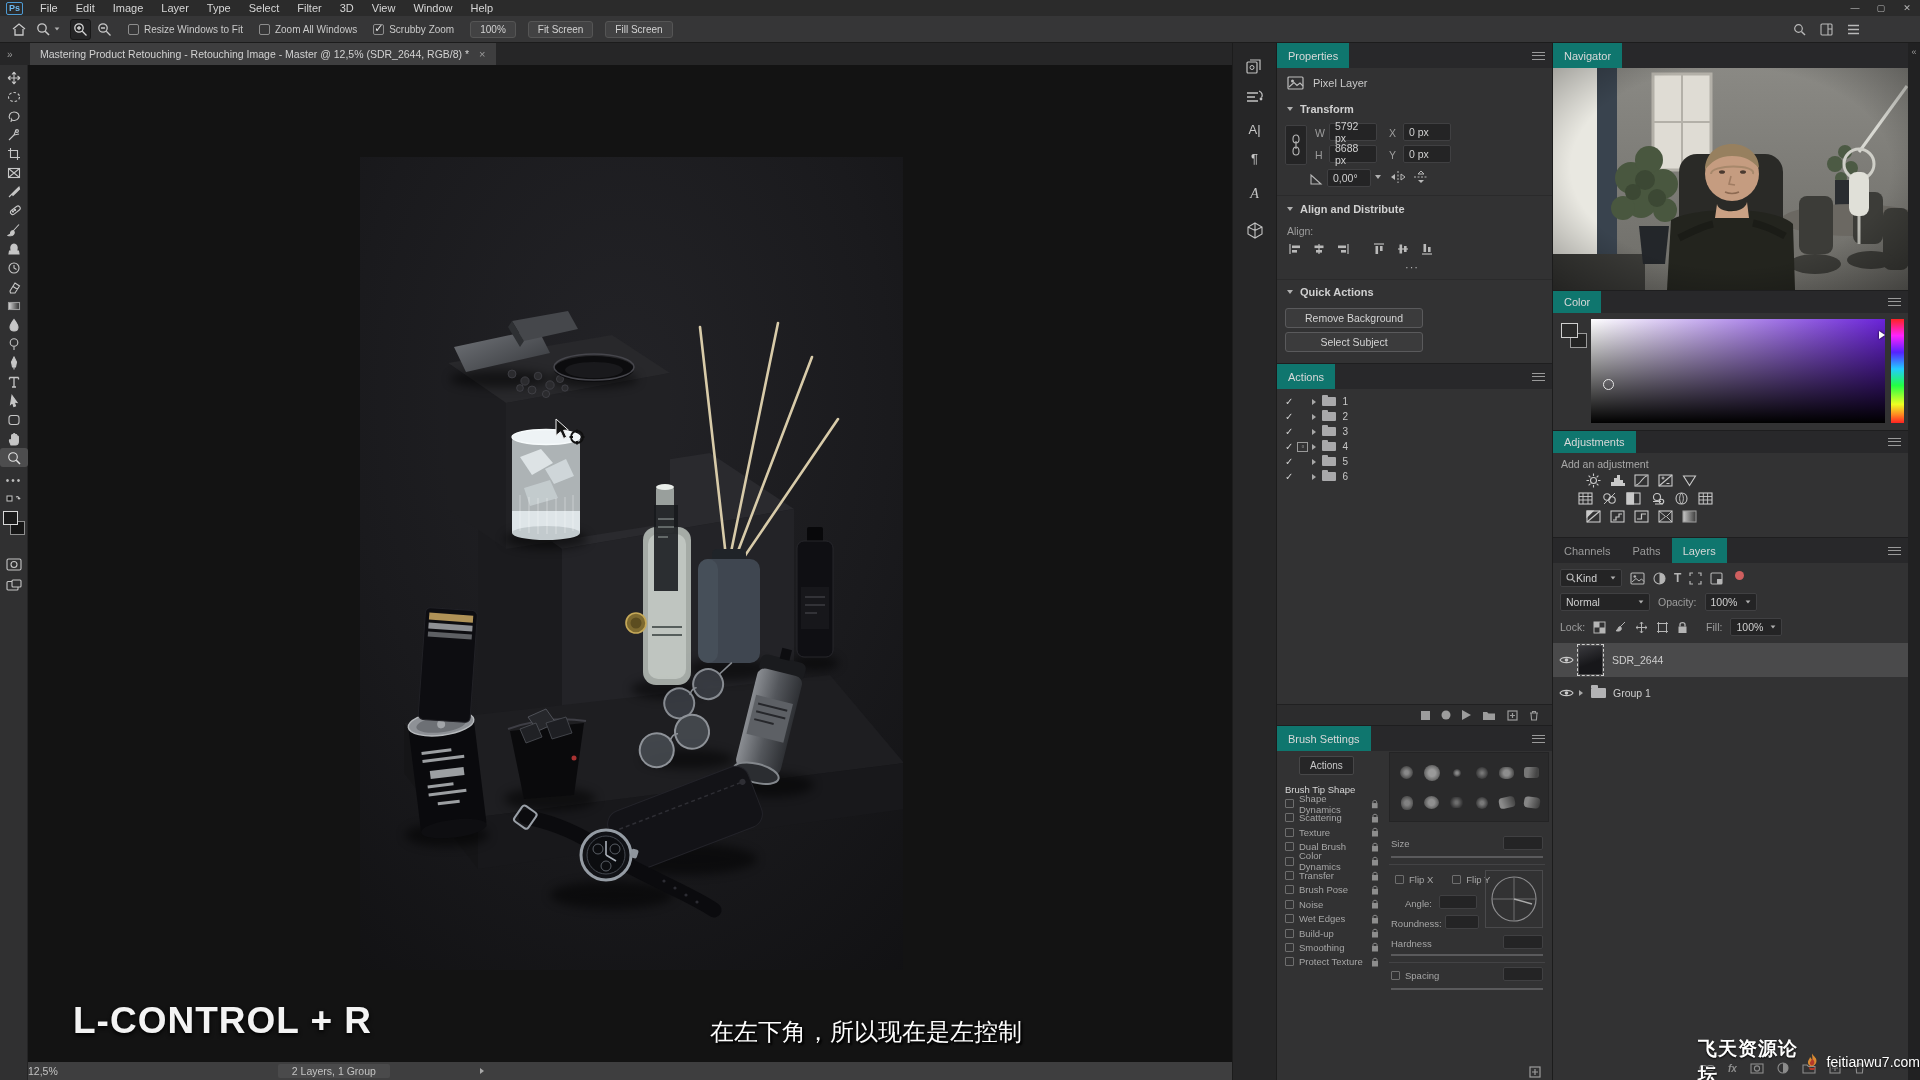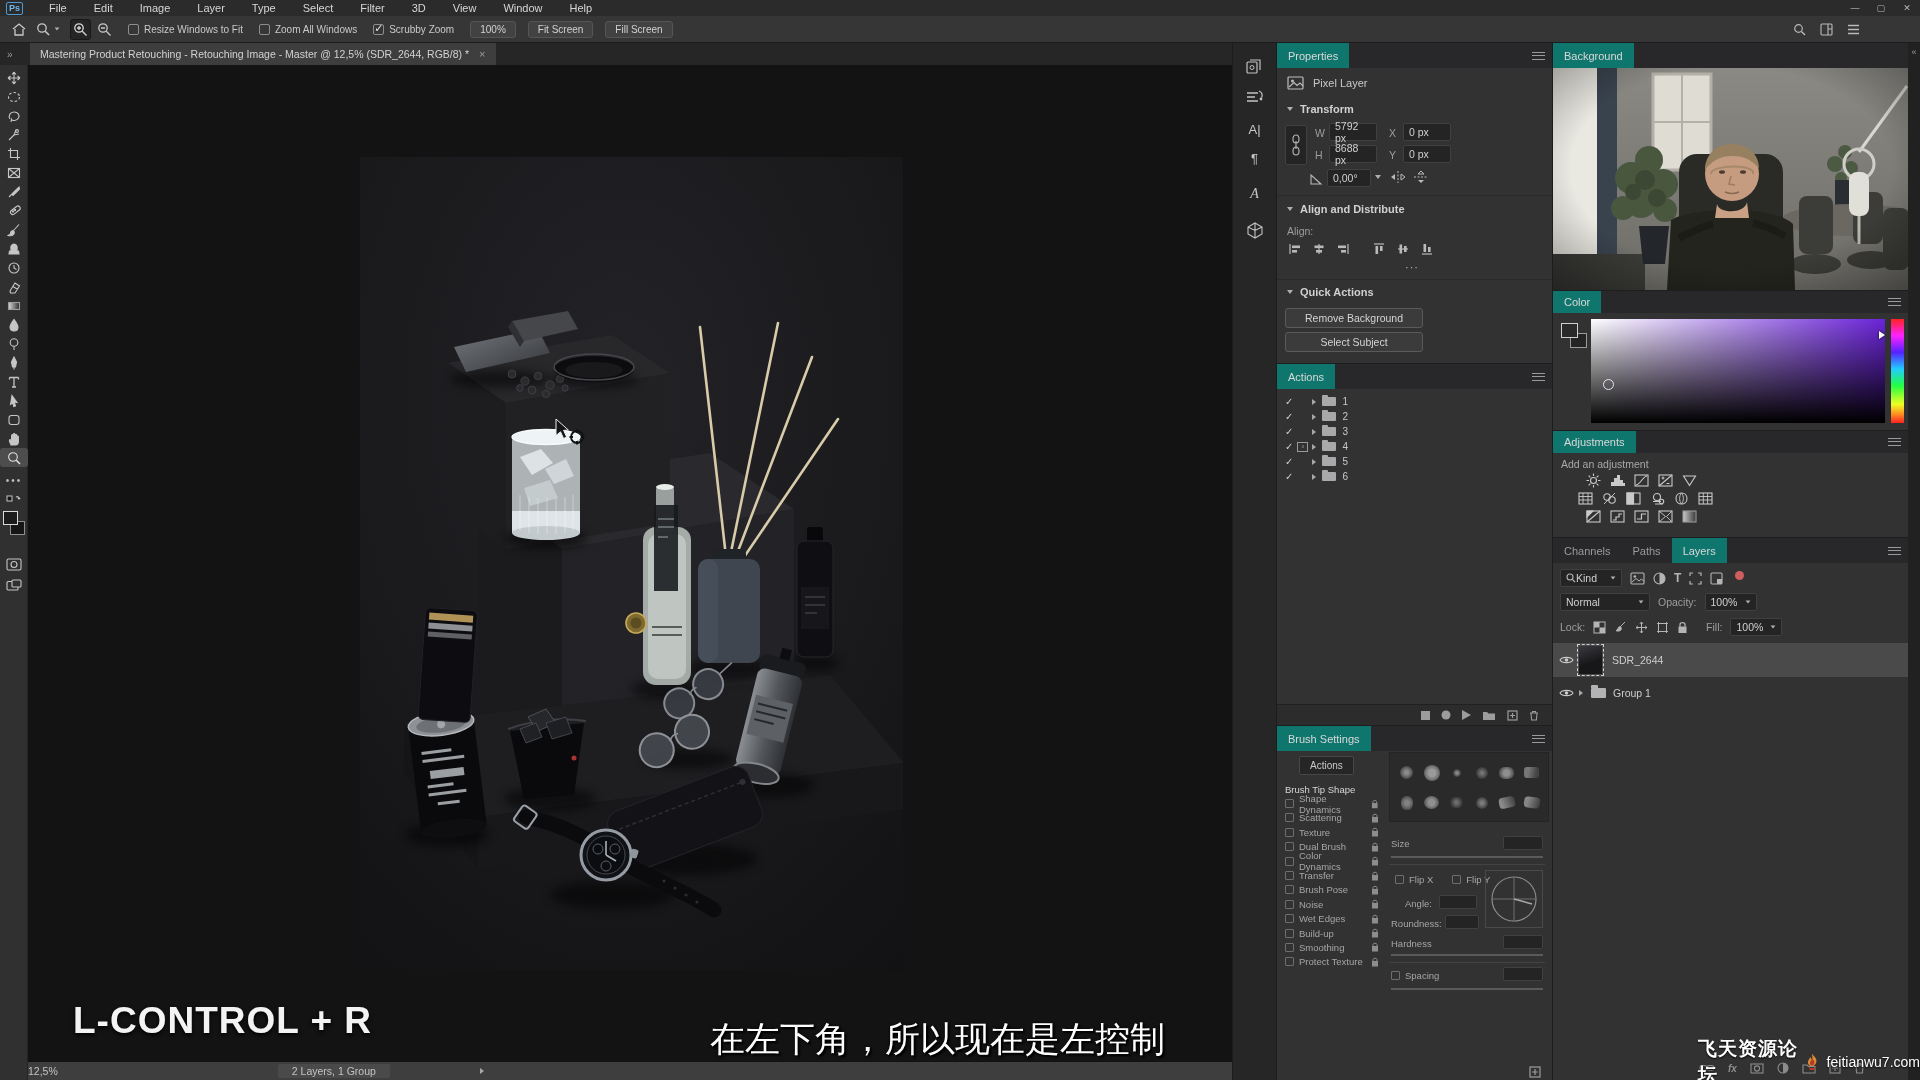--- a/index.html
+++ b/index.html
@@ -2,21 +2,21 @@
 <html><head>
 <meta charset="utf-8">
 <style>
   *{box-sizing:border-box;margin:0;padding:0}
   html,body{width:1920px;height:1080px;overflow:hidden;background:#1e1e1e;
     font-family:"Liberation Sans",sans-serif;color:#cfcfcf;-webkit-font-smoothing:antialiased}
   .abs{position:absolute}
   .f{display:flex;align-items:center}
   svg{display:block}
   
-  .menubar{left:0;top:0;width:1920px;height:16px;background:#2b2b2b;font-size:11px;color:#d6d6d6;display:flex;align-items:center;gap:9px;z-index:30}
+  .menubar{left:0;top:0;width:1920px;height:16px;background:#2b2b2b;font-size:11px;color:#d6d6d6;display:flex;align-items:center;gap:0;z-index:30}
   .psbadge{width:17px;height:13px;border:1px solid #4e9bd4;border-radius:2px;color:#6cb8ef;font-size:9px;font-weight:bold;display:flex;align-items:center;justify-content:center;margin:0 8px 0 6px}
   .mitem{padding:0 9px;height:16px;display:flex;align-items:center;cursor:default}
   .winctl{position:absolute;right:0;top:0;height:16px;display:flex}
   .winctl div{width:26px;height:16px;display:flex;align-items:center;justify-content:center;color:#b5b5b5;font-size:9px}
   .optionsbar{left:0;top:16px;width:1920px;height:27px;background:#363637;border-bottom:1px solid #1c1c1c;display:flex;align-items:center;font-size:10px;color:#c9c9c9;z-index:29}
   .obtn{background:#424243;border:1px solid #555;border-radius:3px;padding:2px 9px;margin-right:12px;font-size:10px;color:#d2d2d2}
   .toolsel{background:#252526;border:1px solid #181818;border-radius:3px;padding:2px;margin-right:6px}
   .cb{width:11px;height:11px;border:1px solid #8d8d8d;border-radius:2px;margin-right:5px;position:relative;flex:none}
   .cb.on::after{content:"✓";position:absolute;left:0px;top:-3px;font-size:11px;color:#e8e8e8}
   .cblabel{margin-right:16px;white-space:nowrap}
@@ -25,21 +25,21 @@
   .doctab .x{margin-left:10px;color:#9b9b9b;font-size:11px}
   
   .toolbar{left:0;top:65px;width:28px;height:1015px;background:#303031;border-right:1px solid #242425;z-index:20}
   .tool{width:28px;height:19px;display:flex;align-items:center;justify-content:center;color:#c6c6c6}
   .tool.sel{background:#4d4d4e;border-radius:3px}
   .tool svg{stroke:#c6c6c6;fill:none;stroke-width:1.1}
   .swatchwrap{position:relative;width:28px;height:40px}
   
   .canvas{left:28px;top:65px;width:1204px;height:997px;background:#131313;z-index:1}
   .shortcut{position:absolute;left:73px;top:1000px;font-size:37px;font-weight:bold;color:#f3f3f3;letter-spacing:1px;text-shadow:0 2px 4px #000;z-index:10}
-  .subtitle{position:absolute;left:710px;top:1016px;width:500px;font-size:35px;color:#fdfdfd;white-space:nowrap;text-shadow:0 0 3px #000,2px 2px 2px #000;z-index:10}
+  .subtitle{position:absolute;left:710px;top:1016px;width:500px;font-size:24px;color:#fdfdfd;white-space:nowrap;text-shadow:0 0 3px #000,2px 2px 2px #000;z-index:10}
   
   .statusbar{left:28px;top:1062px;width:1204px;height:18px;background:#3e3e3f;font-size:10.5px;color:#c3c3c3;display:flex;align-items:center;z-index:21}
   
   .iconstrip{left:1232px;top:43px;width:44px;height:1037px;background:#262627;border-left:1px solid #1c1c1c;z-index:22;display:flex;flex-direction:column;align-items:center;padding-top:16px;gap:14px;color:#c2c2c2}
   .colmid{left:1276px;top:43px;width:276px;height:1037px;background:#323233;border-left:1px solid #1c1c1c;z-index:22}
   .colright{left:1552px;top:43px;width:356px;height:1037px;background:#323233;border-left:1px solid #1c1c1c;z-index:22}
   .edgestrip{left:1908px;top:43px;width:12px;height:1037px;background:#212122;z-index:23;color:#9a9a9a;font-size:9px;text-align:center}
   .ptabstrip{position:absolute;left:0;width:100%;height:25px;background:#28282a;display:flex;align-items:flex-end}
   .ptab{background:#0f766e;color:#d8d8d8;font-size:11px;padding:0 11px;height:25px;display:flex;align-items:center}
   .ptab.dim{background:transparent;color:#9a9a9a}
@@ -865,21 +865,21 @@
         <rect x="1" y="1" width="10" height="10" fill="none" stroke="#9c9c9c" stroke-width="1.2"></rect>
         <path d="M6,3 V9 M3,6 H9" stroke="#9c9c9c" stroke-width="1.2"></path>
       </svg>
   </div>
 </div>
 
 <div class="abs colright">
 
   <div class="abs" style="left:0;top:0;width:356px;height:247px">
     <div class="ptabstrip">
-        <div class="ptab">Background</div>
+        <div class="ptab">Navigator</div>
       </div>
 
     <svg class="abs" style="left:0;top:25px" width="356" height="222" viewBox="0 0 356 222">
       <defs>
         <linearGradient id="wall" x1="0" y1="0" x2="0" y2="1">
             <stop offset="0" stop-color="#8a8984"></stop>
             <stop offset="1" stop-color="#6e6d68"></stop>
           </linearGradient>
         <radialGradient id="vig" cx="50%" cy="45%" r="75%">
             <stop offset="60%" stop-color="rgba(0,0,0,0)"></stop>

